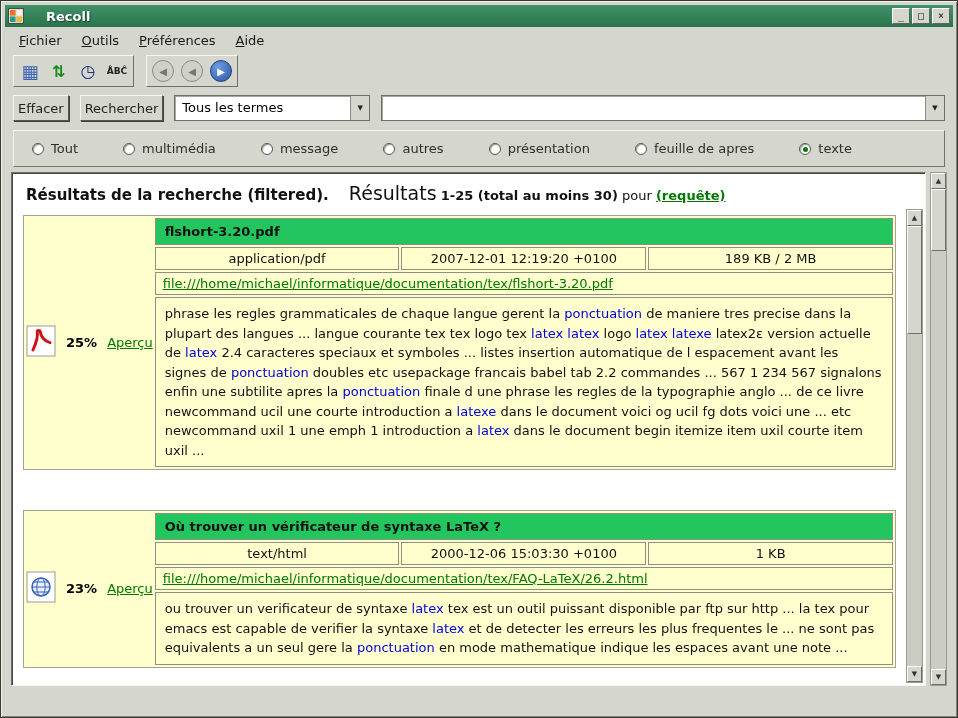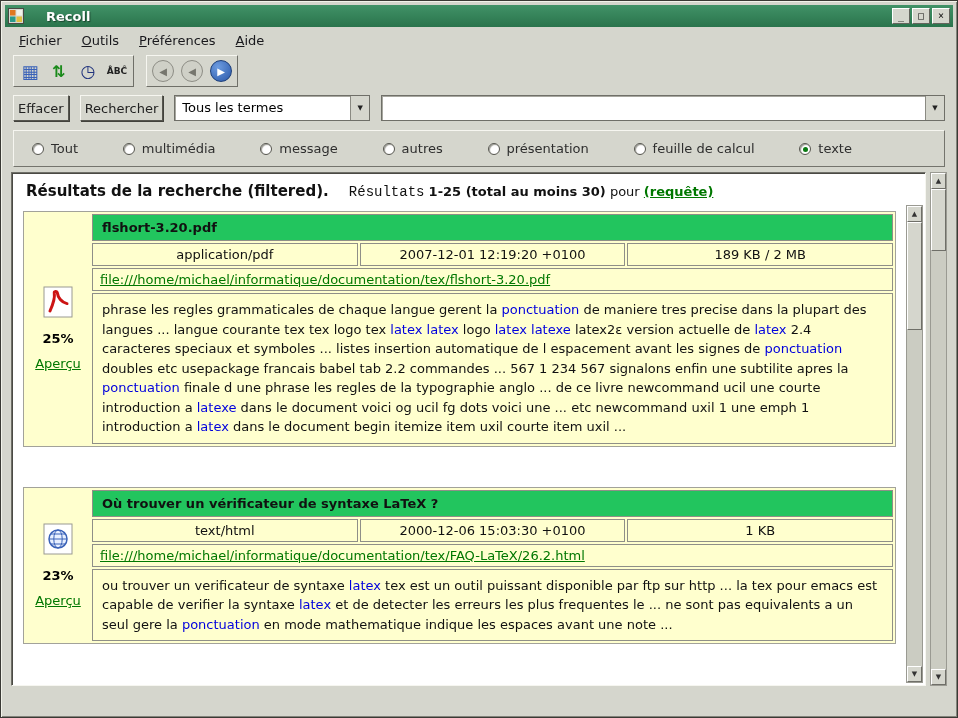--- a/index.html
+++ b/index.html
@@ -97,28 +97,28 @@
   
   .results-region { flex: 1; display: flex; margin: 3px 6px 0 6px; min-height: 0; }
   .results-panel {
     flex: 1; min-width: 0; background: #fff;
     border: 1px solid; border-color: #6f6f68 #f6f6f0 #f6f6f0 #6f6f68;
     box-shadow: inset 1px 1px 0 #4a4a44;
     display: flex; flex-direction: column;
   }
   .rheader { flex: 0 0 auto; padding: 9px 8px 5px 14px; white-space: nowrap; overflow: hidden; }
   .rh-title { font-size: 15px; font-weight: bold; margin-right: 16px; }
-  .rh-label { font-size: 14px; font-family: Liberation Mono, monospace; }
+  .rh-label { font-size: 19px; }
   .rh-range { font-weight: bold; }
   .rh-query { color: #007700; font-weight: bold; text-decoration: underline; cursor: pointer; }
   .list-area { flex: 1; min-height: 0; display: flex; padding: 0 2px 2px 2px; }
   .result-list { flex: 1; min-width: 0; padding: 6px 6px 0 9px; overflow: hidden; }
   .entry { display: flex; gap: 2px; background: #ffffce; border: 1px solid #a2a29a; padding: 2px; }
   .entry + .entry { margin-top: 40px; }
-  .gutter { flex: 0 0 64px; display: flex; flex-direction: column; align-items: center; justify-content: center; gap: 10px; }
+  .gutter { flex: 0 0 64px; display: flex; flex-direction: row; align-items: center; justify-content: center; gap: 10px; }
   .pct { font-weight: bold; color: #000; }
   .apercu { color: #007700; text-decoration: underline; cursor: pointer; }
   .rtable { flex: 1; min-width: 0; display: flex; flex-direction: column; gap: 2px; }
   .t-title { background: #22c55e; border: 1px solid #8f8f88; font-weight: bold; padding: 5px 9px; }
   .t-info { display: flex; gap: 2px; }
   .t-cell { flex: 1; border: 1px solid #8f8f88; text-align: center; padding: 3px 4px; white-space: nowrap; overflow: hidden; }
   .t-url { border: 1px solid #8f8f88; padding: 3px 7px; white-space: nowrap; overflow: hidden; }
   .url-link { color: #007700; text-decoration: underline; cursor: pointer; }
   .t-abs { border: 1px solid #8f8f88; padding: 6px 9px; line-height: 19.5px; }
   .hl { color: #0000dd; }
@@ -215,21 +215,21 @@
       <label class="radio-item">
         <span class="radio"></span>
         <span class="radio-label">autres</span>
       </label>
       <label class="radio-item">
         <span class="radio"></span>
         <span class="radio-label">présentation</span>
       </label>
       <label class="radio-item">
         <span class="radio"></span>
-        <span class="radio-label">feuille de calcul</span>
+        <span class="radio-label">feuille de apres</span>
       </label>
       <label class="radio-item">
         <span class="radio sel"></span>
         <span class="radio-label">texte</span>
       </label>
     </div>
 
   <div class="results-region">
     <div class="results-panel">
       <div class="rheader">

